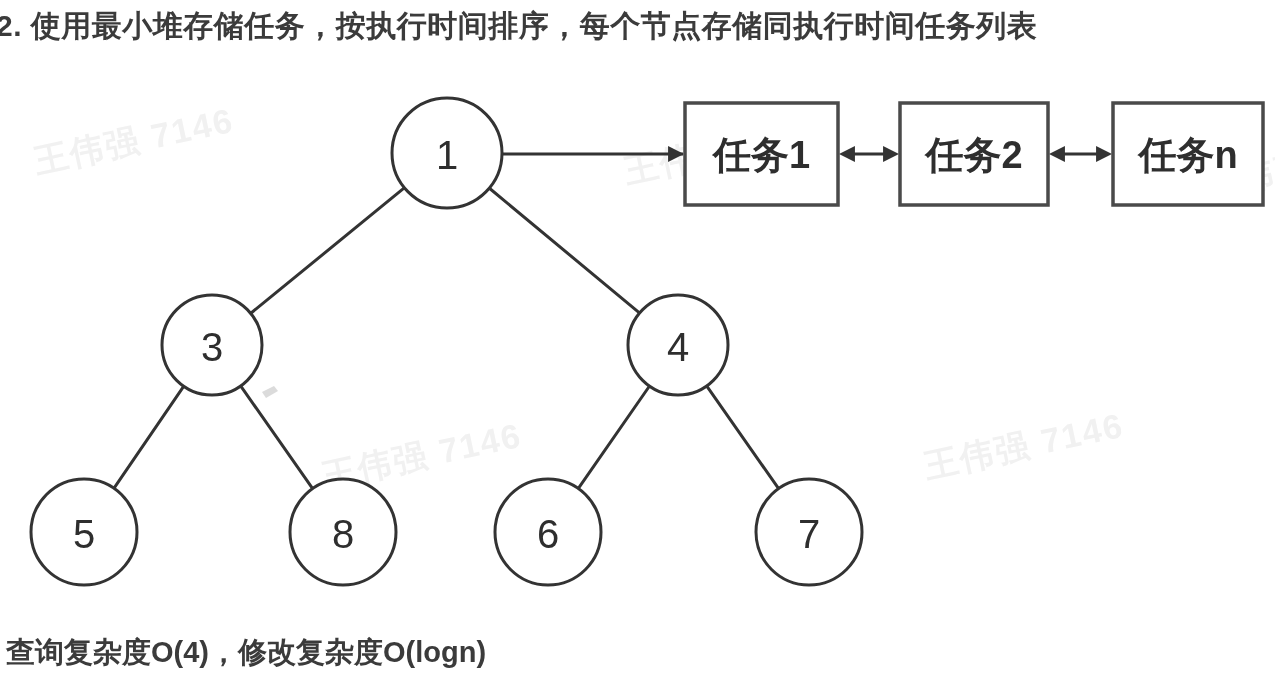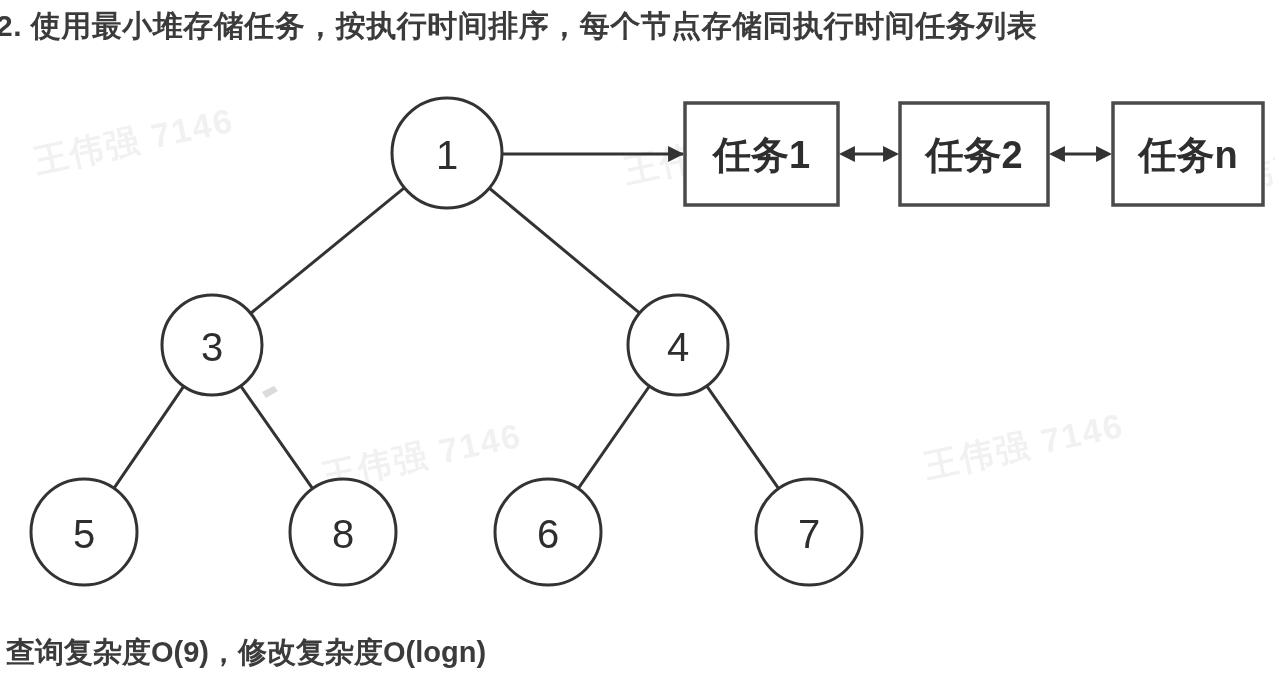--- a/index.html
+++ b/index.html
@@ -182,15 +182,15 @@
         <g>
           <circle cx="809" cy="532" r="53" class="node-circle"></circle>
           <text x="809" y="534" class="node-label">7</text>
         </g>
       </g>
     <g>
       <path class="smudge" d="M262 392 l12 -6 4 5 -12 7 z"></path>
     </g>
   </svg>
 
-  <div class="caption">查询复杂度O(9)，修改复杂度O(logn)</div>
+  <div class="caption">查询复杂度O(4)，修改复杂度O(logn)</div>
 
 </div>
 
 </body></html>

